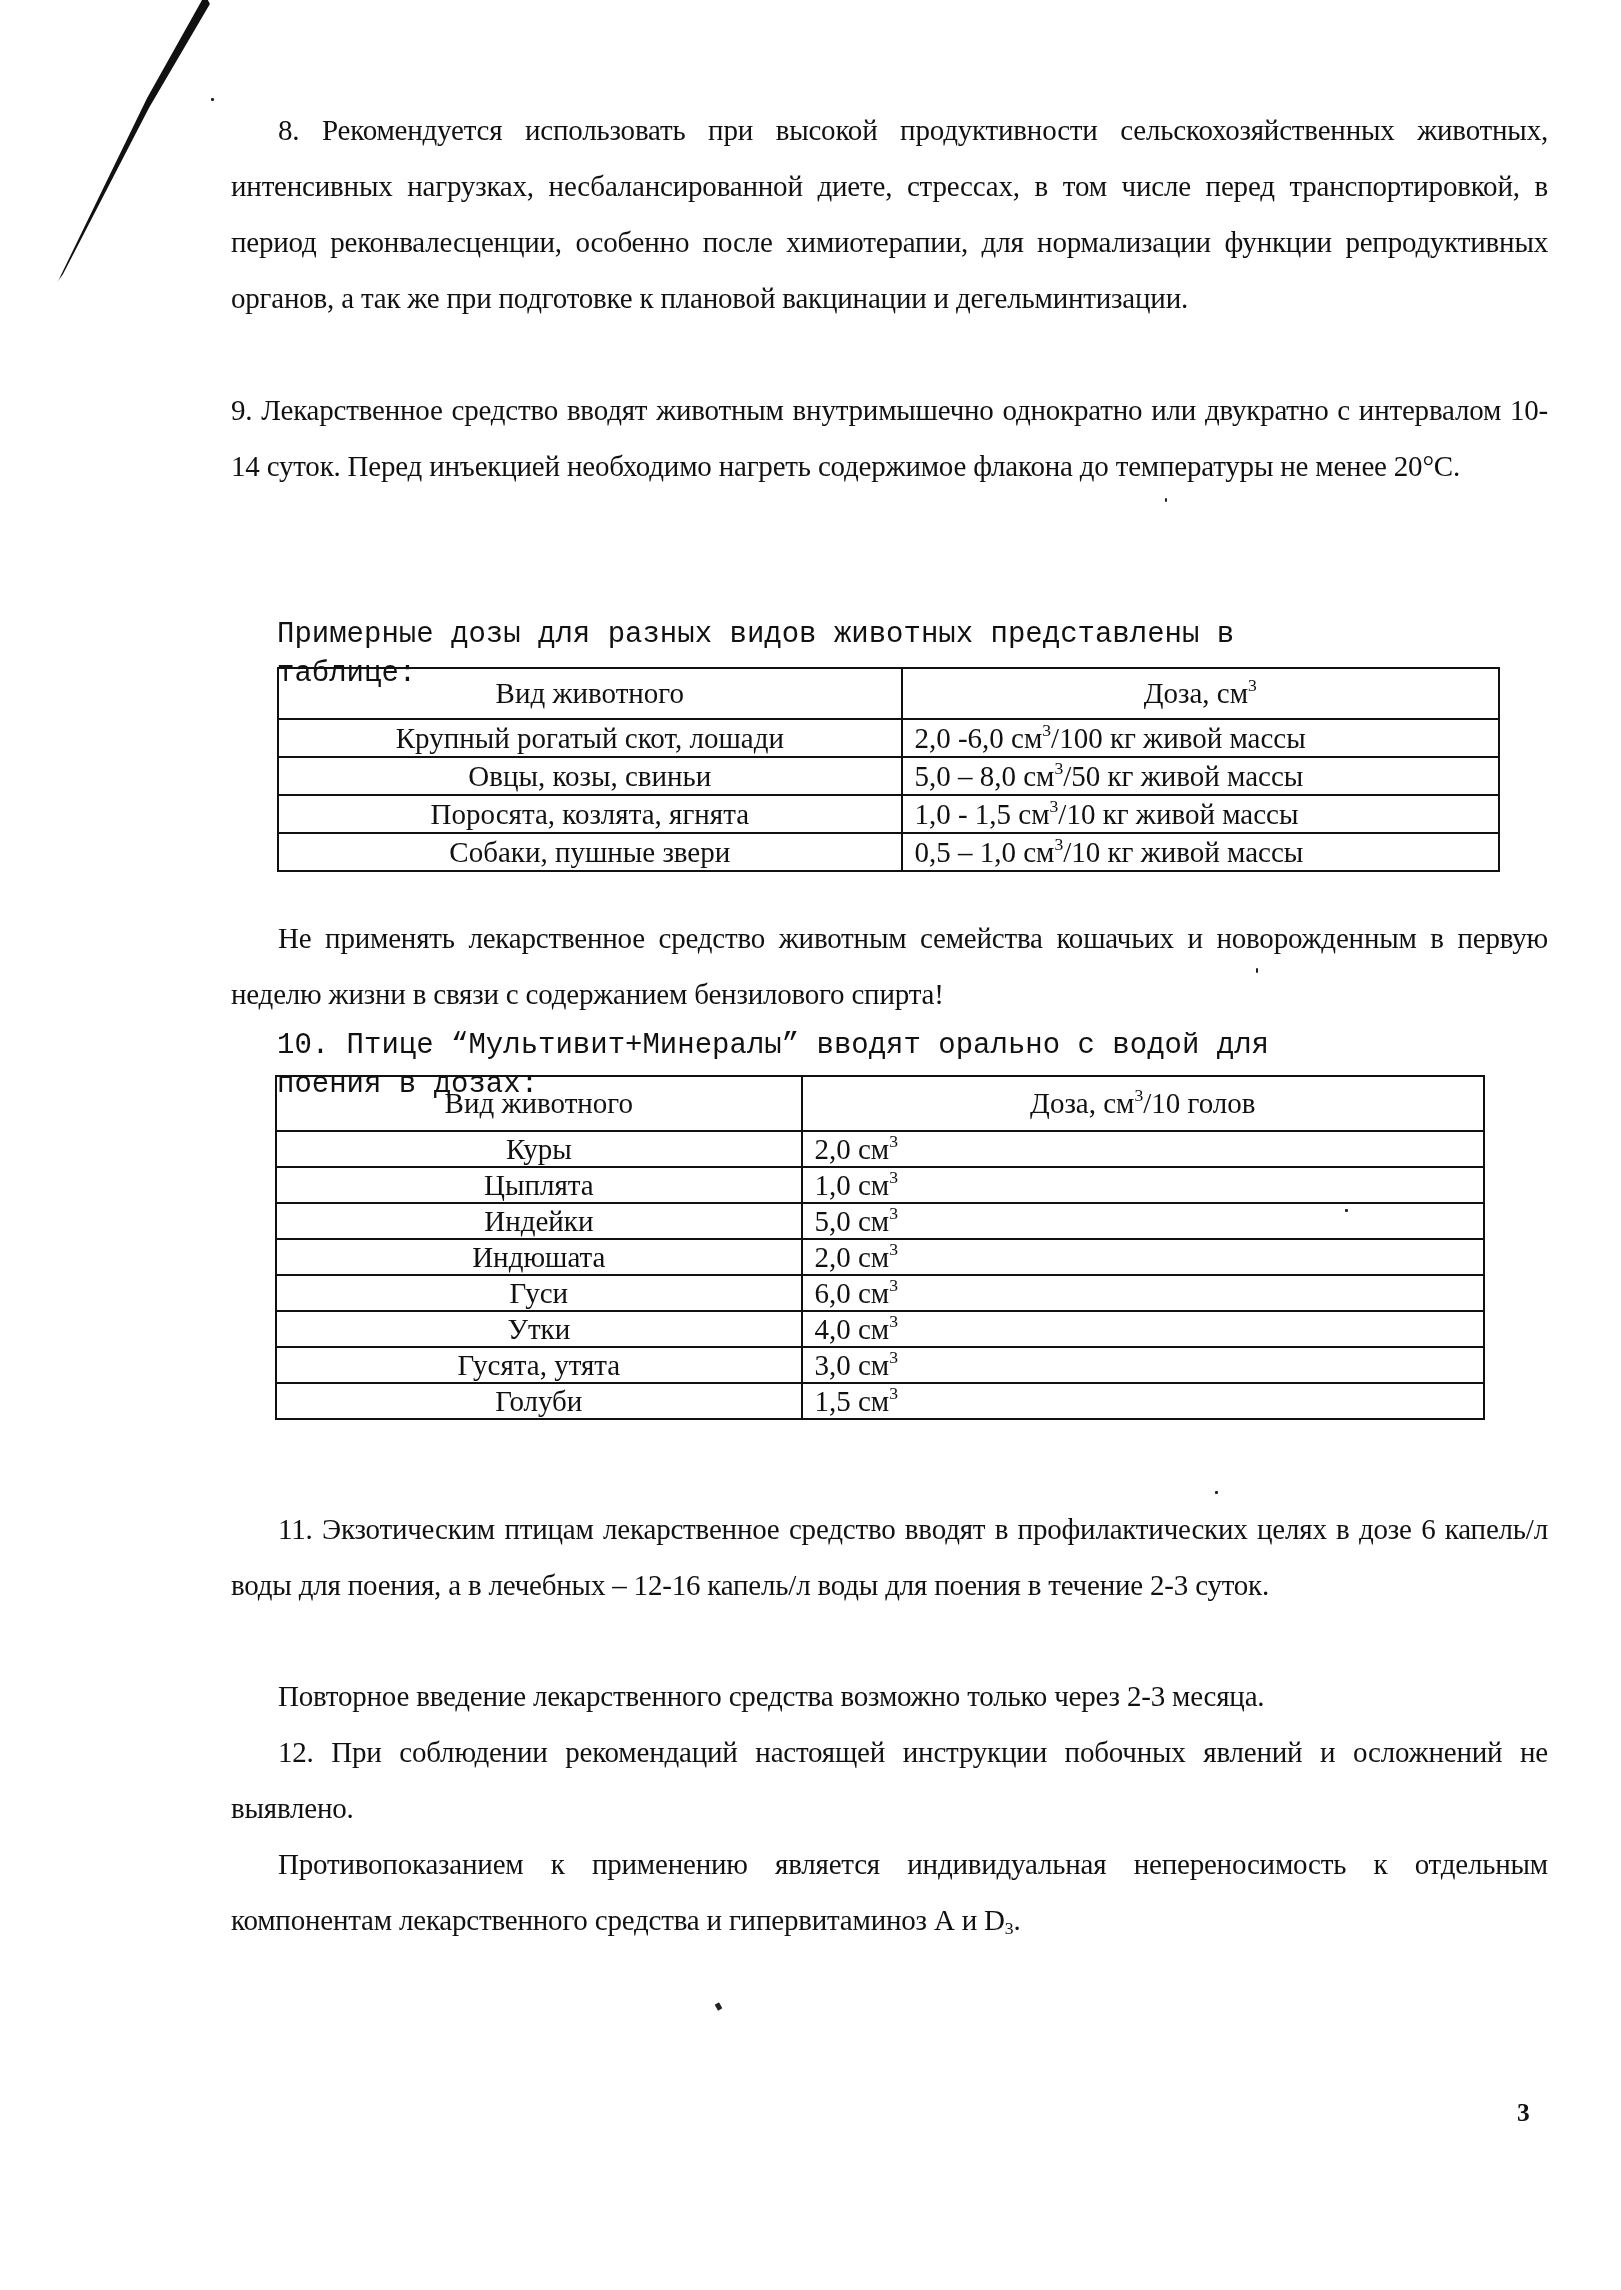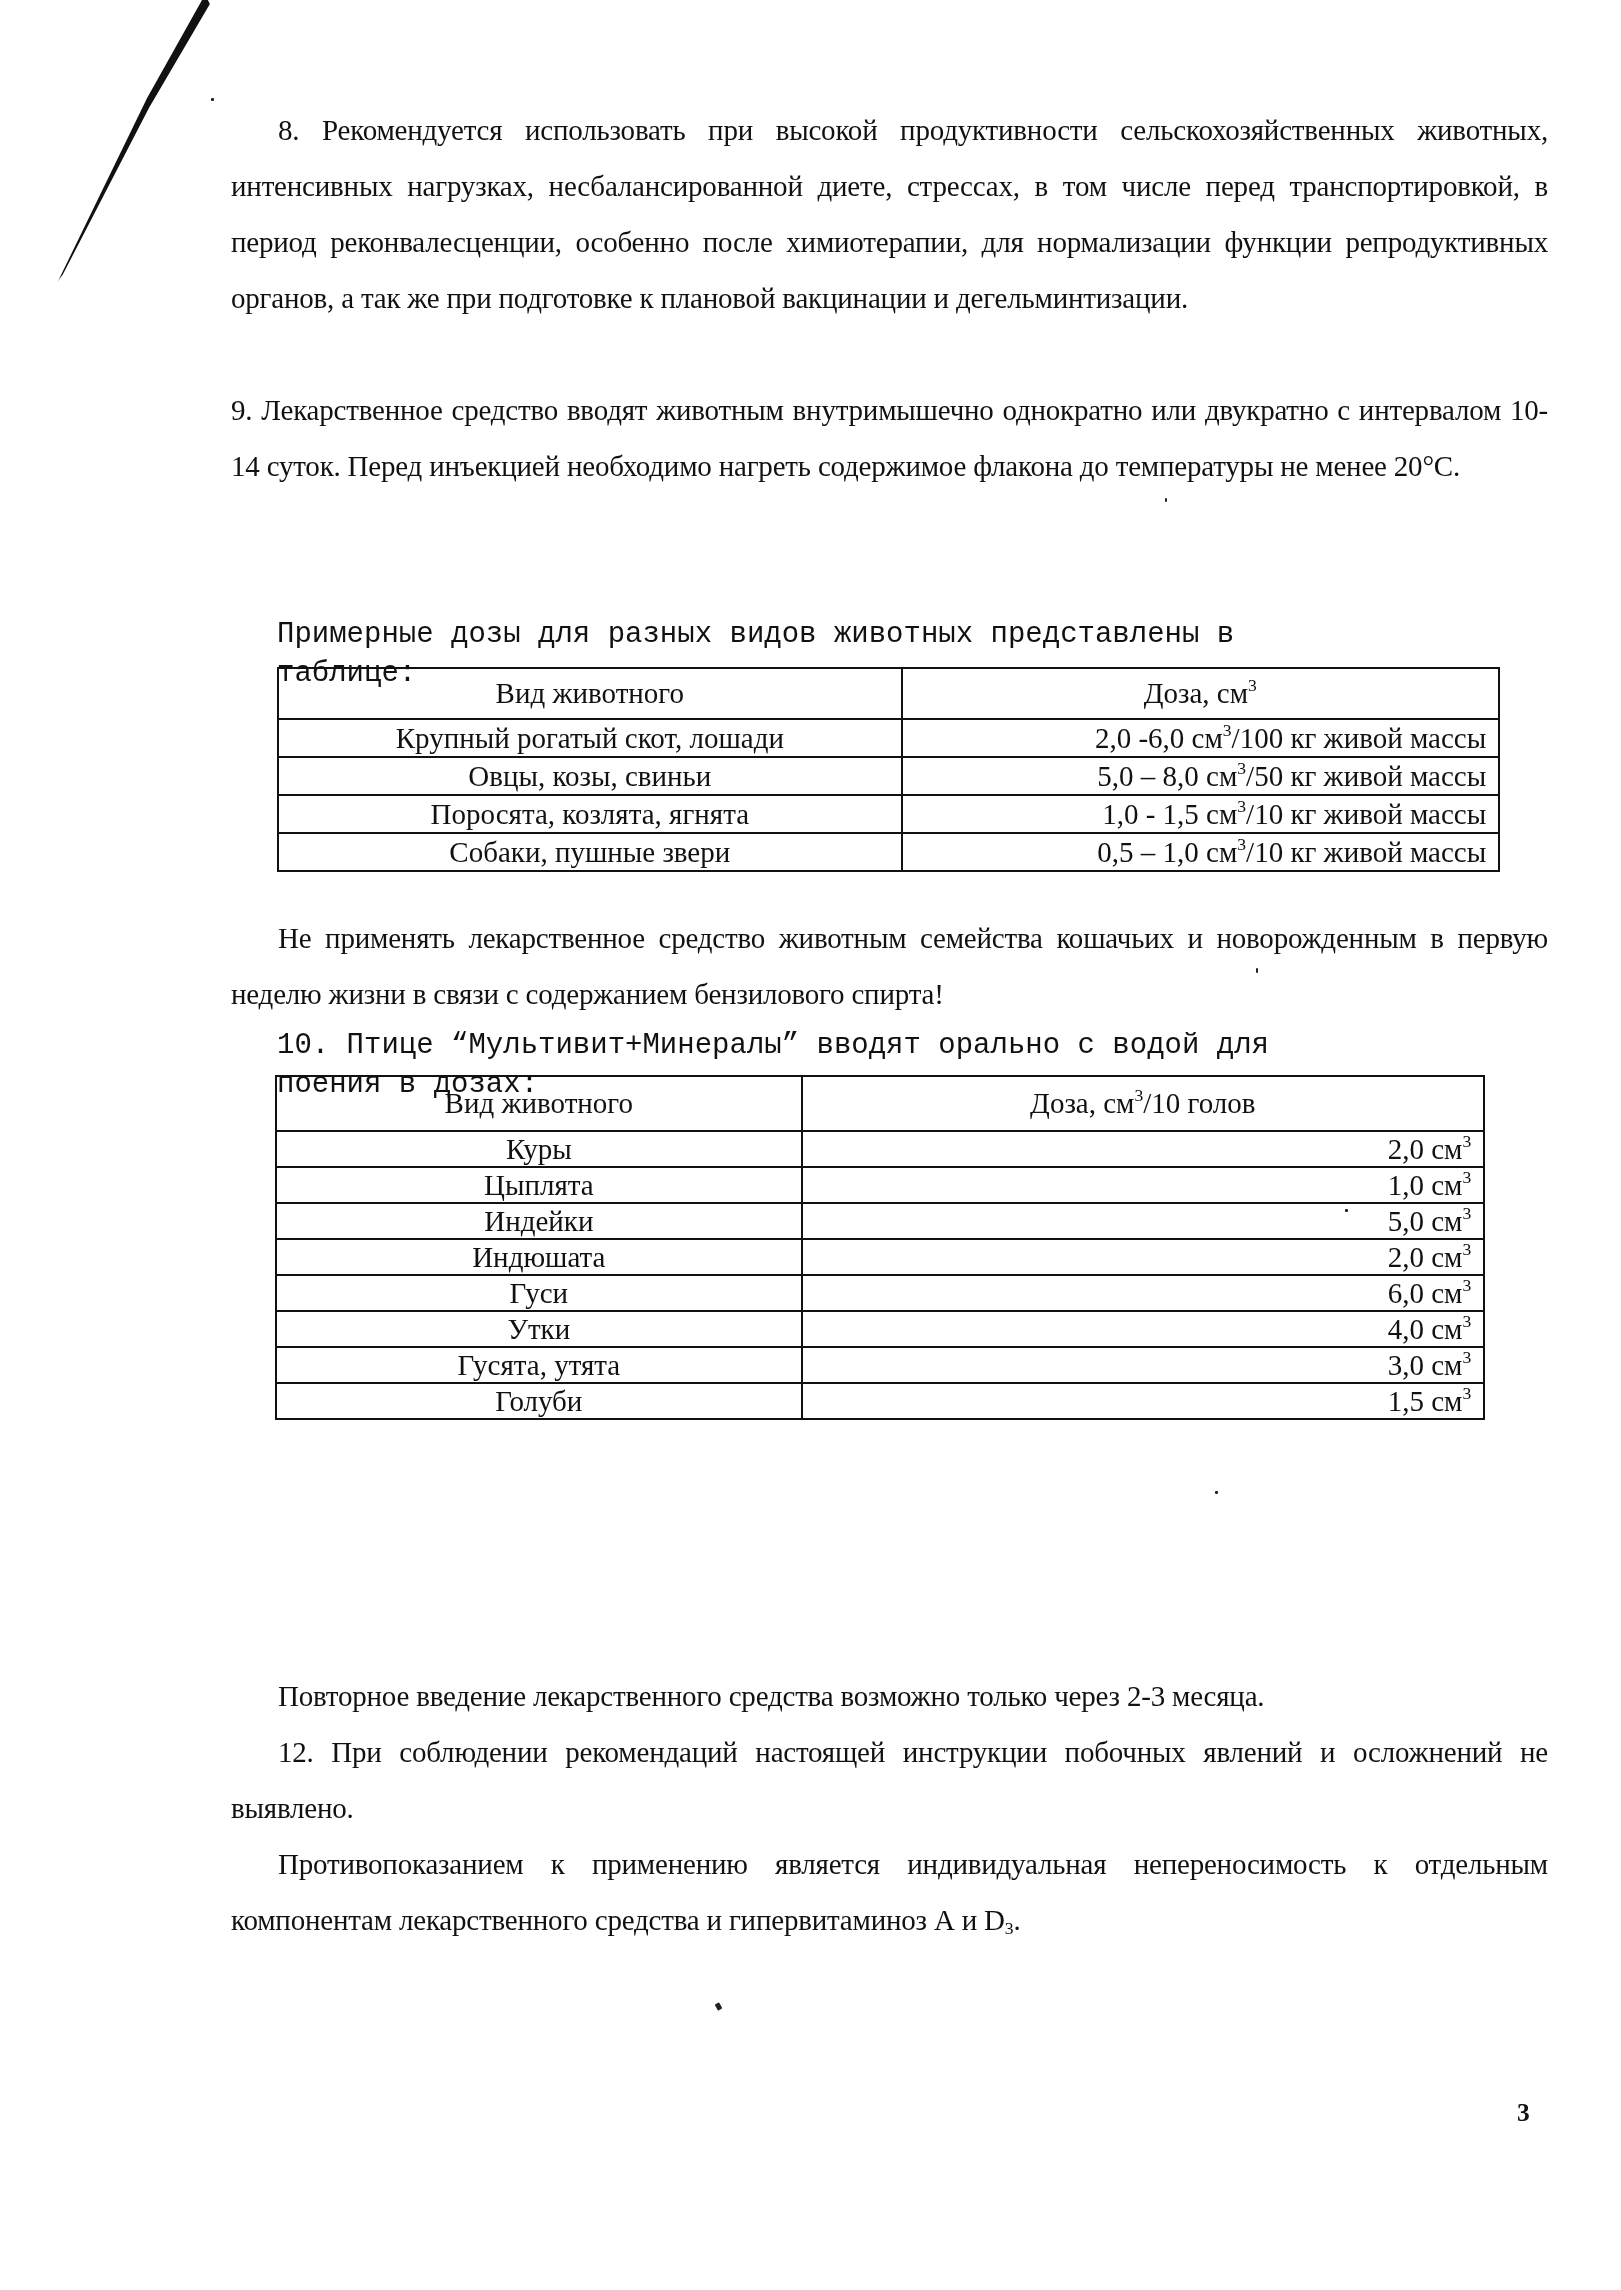--- a/index.html
+++ b/index.html
@@ -49,21 +49,21 @@
       line-height: 1;
     }
     table.dose td, table.dose th {
       border: 2.9px solid #111;
       padding: 0 11.8px;
       font-weight: normal;
       vertical-align: middle;
     }
     table.dose th { text-align: center; margin-top: 46px; }
     table.dose td.c1 { text-align: center; }
-    table.dose td.c2 { text-align: right; margin-left: 36px; }
+    table.dose td.c2 { text-align: left; margin-left: 36px; }
     #t1 { left: 277px; top: 667px; width: 1223px; }
     #t1 th { height: 49px; }
     #t1 td { height: 36px; }
     #t1 .col1 { width: 598px; }
     #t2 { left: 275px; top: 1075px; width: 1210px; }
     #t2 th { height: 53px; }
     #t2 td { height: 34px; }
     #t2 .col1 { width: 500px; }
     sup { font-size: 17.6px; line-height: 0; vertical-align: 11.8px; }
     sub { font-size: 17.6px; line-height: 0; vertical-align: -3.9px; }
@@ -168,20 +168,23 @@
         <td class="c1">Гусята, утята</td>
         <td class="c2"><span>3,0 см</span><sup>3</sup></td>
       </tr>
       <tr>
         <td class="c1">Голуби</td>
         <td class="c2"><span>1,5 см</span><sup>3</sup></td>
       </tr>
     </tbody>
   </table>
 
+  <div class="para" style="top:1501px;">
+    <span class="indent"></span><span>11. Экзотическим птицам лекарственное средство вводят в профилактических целях в дозе 6 капель/л воды для поения, а в лечебных – 12-16 капель/л воды для поения в течение 2-3 суток.</span>
+  </div>
 
   <div class="para" style="top:1668px;">
     <span class="indent"></span><span>Повторное введение лекарственного средства возможно только через 2-3 месяца.</span>
   </div>
 
   <div class="para" style="top:1724px;">
     <span class="indent"></span><span>12. При соблюдении рекомендаций настоящей инструкции побочных явлений и осложнений не выявлено.</span>
   </div>
 
   <div class="para" style="top:1836px;">

